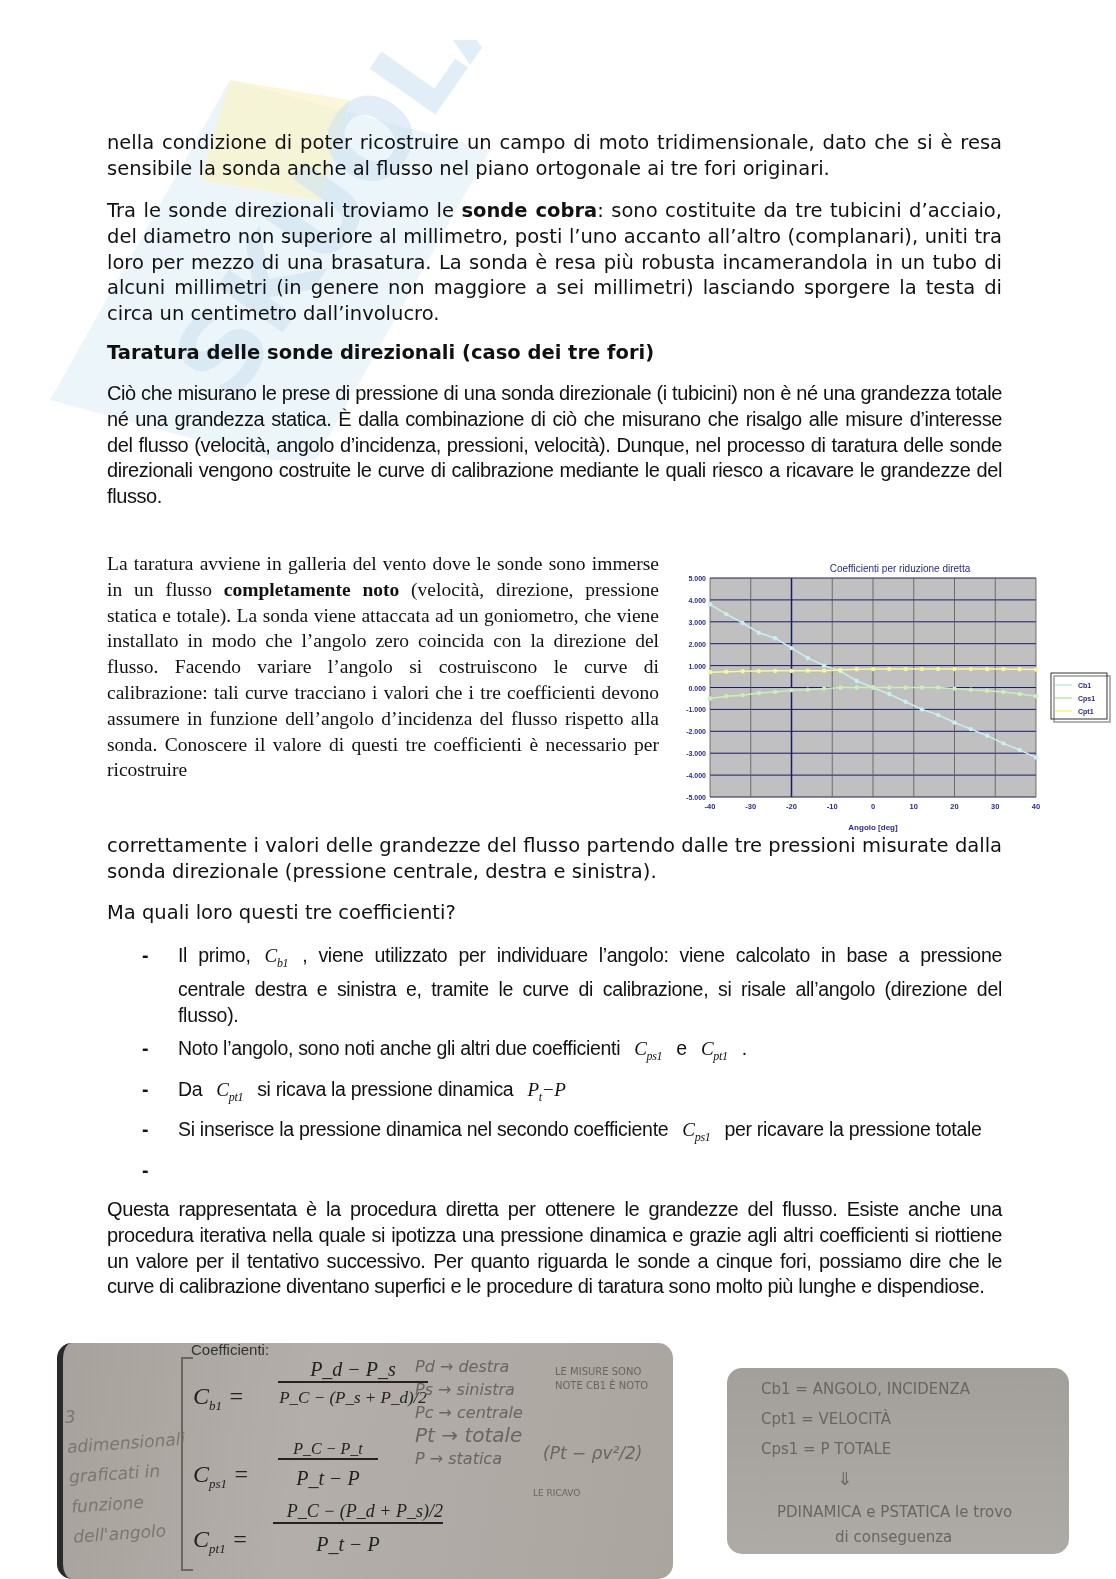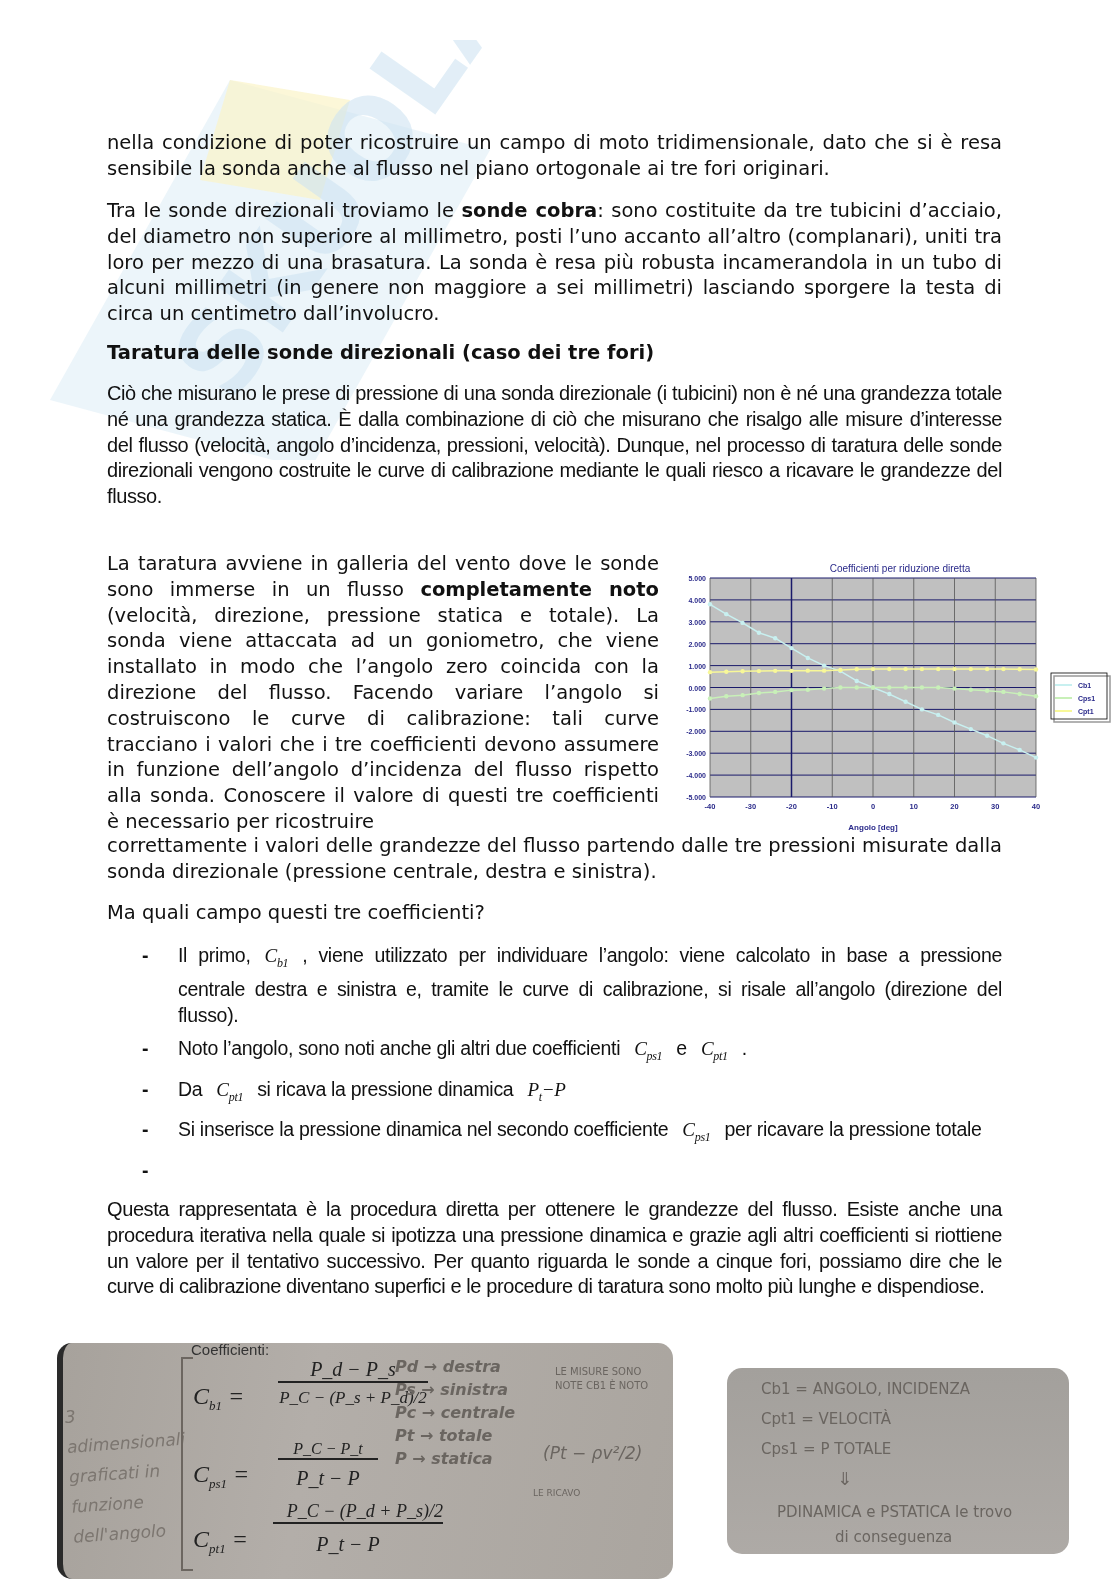--- a/index.html
+++ b/index.html
@@ -1,21 +1,21 @@
 <!DOCTYPE html>
 <html><head>
 <meta charset="utf-8">
 <style>
   html, body { margin:0; padding:0; background:#ffffff; }
   body { width:1116px; height:1579px; position:relative; overflow:hidden; font-family:"DejaVu Sans", sans-serif; color:#111; }
   .watermark { position:absolute; left:20px; top:40px; width:480px; height:420px; pointer-events:none; z-index:0; }
   .para { position:absolute; left:107px; width:895px; font-size:19.5px; line-height:25.8px; text-align:justify; z-index:1; margin:0; }
   .para b { font-weight:bold; }
   .heading { position:absolute; left:107px; font-size:19.5px; font-weight:bold; z-index:1; }
-  .narrow { width:552px; }
+  .narrow { width:552px;font-family:Liberation Serif, serif; }
   .condensed { font-family:"Liberation Sans", sans-serif; font-stretch:condensed; letter-spacing:-0.4px; font-size:20px; }
   .bullets { position:absolute; left:140px; width:862px; top:942px; z-index:1; list-style:none; padding:0; margin:0; }
   .bullets li { position:relative; padding-left:38px; font-family:"Liberation Sans", sans-serif; font-size:19.5px; line-height:26px; letter-spacing:-0.3px; margin-bottom:7px; text-align:justify;}
   .bullets li .dash { position:absolute; left:2px; top:0; font-weight:bold; }
   .math { font-family:"Liberation Serif", serif; font-style:italic; font-size:19px; margin:0 14px; }
   .math sub { font-size:12px; }
   .chart { position:absolute; left:672px; top:558px; width:444px; height:280px; z-index:1; }
   .photo { position:absolute; z-index:1; background:#a9a4a0; overflow:hidden;border-radius:15px; }
   .photo1 { left:57px; top:1343px; width:610px; height:236px; background:linear-gradient(100deg,#a7a29c 0%,#b3aea9 40%,#aaa59f 100%); border-left:6px solid #2a2a2a; }
   .photo2 { left:727px; top:1368px; width:342px; height:186px; background:linear-gradient(180deg,#a3a09c 0%,#aeaaa6 100%); }
@@ -36,21 +36,21 @@
 <p class="para" style="top:198px;"><span>Tra le sonde direzionali troviamo le </span><b>sonde cobra</b><span>: sono costituite da tre tubicini d’acciaio, del diametro non superiore al millimetro, posti l’uno accanto all’altro (complanari), uniti tra loro per mezzo di una brasatura. La sonda è resa più robusta incamerandola in un tubo di alcuni millimetri (in genere non maggiore a sei millimetri) lasciando sporgere la testa di circa un centimetro dall’involucro.</span></p>
 
 <div class="heading" style="top:341px;">Taratura delle sonde direzionali (caso dei tre fori)</div>
 
 <p class="para condensed" style="top:381px;">Ciò che misurano le prese di pressione di una sonda direzionale (i tubicini) non è né una grandezza totale né una grandezza statica. È dalla combinazione di ciò che misurano che risalgo alle misure d’interesse del flusso (velocità, angolo d’incidenza, pressioni, velocità). Dunque, nel processo di taratura delle sonde direzionali vengono costruite le curve di calibrazione mediante le quali riesco a ricavare le grandezze del flusso.</p>
 
 <p class="para narrow" style="top:551px;"><span>La taratura avviene in galleria del vento dove le sonde sono immerse in un flusso </span><b>completamente noto</b><span> (velocità, direzione, pressione statica e totale). La sonda viene attaccata ad un goniometro, che viene installato in modo che l’angolo zero coincida con la direzione del flusso. Facendo variare l’angolo si costruiscono le curve di calibrazione: tali curve tracciano i valori che i tre coefficienti devono assumere in funzione dell’angolo d’incidenza del flusso rispetto alla sonda. Conoscere il valore di questi tre coefficienti è necessario per ricostruire</span></p>
 
 <p class="para" style="top:833px;">correttamente i valori delle grandezze del flusso partendo dalle tre pressioni misurate dalla sonda direzionale (pressione centrale, destra e sinistra).</p>
 
-<p class="para" style="top:900px;">Ma quali campo questi tre coefficienti?</p>
+<p class="para" style="top:900px;">Ma quali loro questi tre coefficienti?</p>
 
 <svg class="chart" viewBox="0 0 444 280" id="chartsvg">
   <text id="ch-title" x="228" y="14" text-anchor="middle" font-size="10" fill="#2a2a8a" font-family="Liberation Sans, sans-serif">Coefficienti per riduzione diretta</text>
   <rect x="38" y="20" width="326" height="219" fill="#c0c0c0"></rect>
   <g id="grid">
       <line x1="38" x2="364" y1="20" y2="20" stroke="#1a1a6a" stroke-width="1"></line>
       <line x1="38" x2="364" y1="41.900000000000006" y2="41.900000000000006" stroke="#1a1a6a" stroke-width="1"></line>
       <line x1="38" x2="364" y1="63.800000000000004" y2="63.800000000000004" stroke="#1a1a6a" stroke-width="1"></line>
       <line x1="38" x2="364" y1="85.7" y2="85.7" stroke="#1a1a6a" stroke-width="1"></line>
       <line x1="38" x2="364" y1="107.60000000000001" y2="107.60000000000001" stroke="#1a1a6a" stroke-width="1"></line>
@@ -197,25 +197,25 @@
   <div class="frac" style="left:190px;top:45px;width:200px;text-align:center;font-size:17px;">P_C − (P_s + P_d)/2</div>
 
   <div class="frac" style="left:130px;top:118px;font-size:24px;"><span>C</span><sub style="font-size:13px;">ps1</sub> =</div>
   <div class="frac" style="left:215px;top:97px;width:100px;text-align:center;font-size:16px;border-bottom:2px solid #222;">P_C − P_t</div>
   <div class="frac" style="left:215px;top:124px;width:100px;text-align:center;font-size:20px;">P_t − P</div>
 
   <div class="frac" style="left:130px;top:183px;font-size:24px;"><span>C</span><sub style="font-size:13px;">pt1</sub> =</div>
   <div class="frac" style="left:210px;top:158px;width:170px;text-align:right;font-size:18px;border-bottom:2px solid #222;">P_C − (P_d + P_s)/2</div>
   <div class="frac" style="left:230px;top:190px;width:110px;text-align:center;font-size:20px;">P_t − P</div>
 
-  <div style="position:absolute;left:332px;top:12px;width:140px;font-weight:bold;">
+  <div style="position:absolute;left:352px;top:12px;width:140px;">
     <div class="hand" style="position:static;font-size:16px;line-height:23px;font-style:italic;">Pd → destra</div>
     <div class="hand" style="position:static;font-size:16px;line-height:23px;font-style:italic;">Ps → sinistra</div>
     <div class="hand" style="position:static;font-size:16px;line-height:23px;font-style:italic;">Pc → centrale</div>
-    <div class="hand" style="position:static;font-size:16px;line-height:23px;font-style:italic;">Pt → totale</div>
+    <div class="hand" style="position:static;font-size:20px;line-height:23px;font-style:italic;">Pt → totale</div>
     <div class="hand" style="position:static;font-size:16px;line-height:23px;font-style:italic;">P → statica</div>
   </div>
   <div class="hand" style="left:492px;top:22px;width:100px;font-size:10px;line-height:14px;">LE MISURE SONO NOTE CB1 È NOTO</div>
   <div class="hand" style="left:480px;top:100px;font-size:17px;font-style:italic;">(Pt − ρv²/2)</div>
   <div class="hand" style="left:470px;top:145px;font-size:9px;">LE RICAVO</div>
 </div>
 
 <div class="photo photo2">
   <div class="hand" style="left:34px;top:12px;font-size:15px;">Cb1 = ANGOLO, INCIDENZA</div>
   <div class="hand" style="left:34px;top:42px;font-size:15px;">Cpt1 = VELOCITÀ</div>

